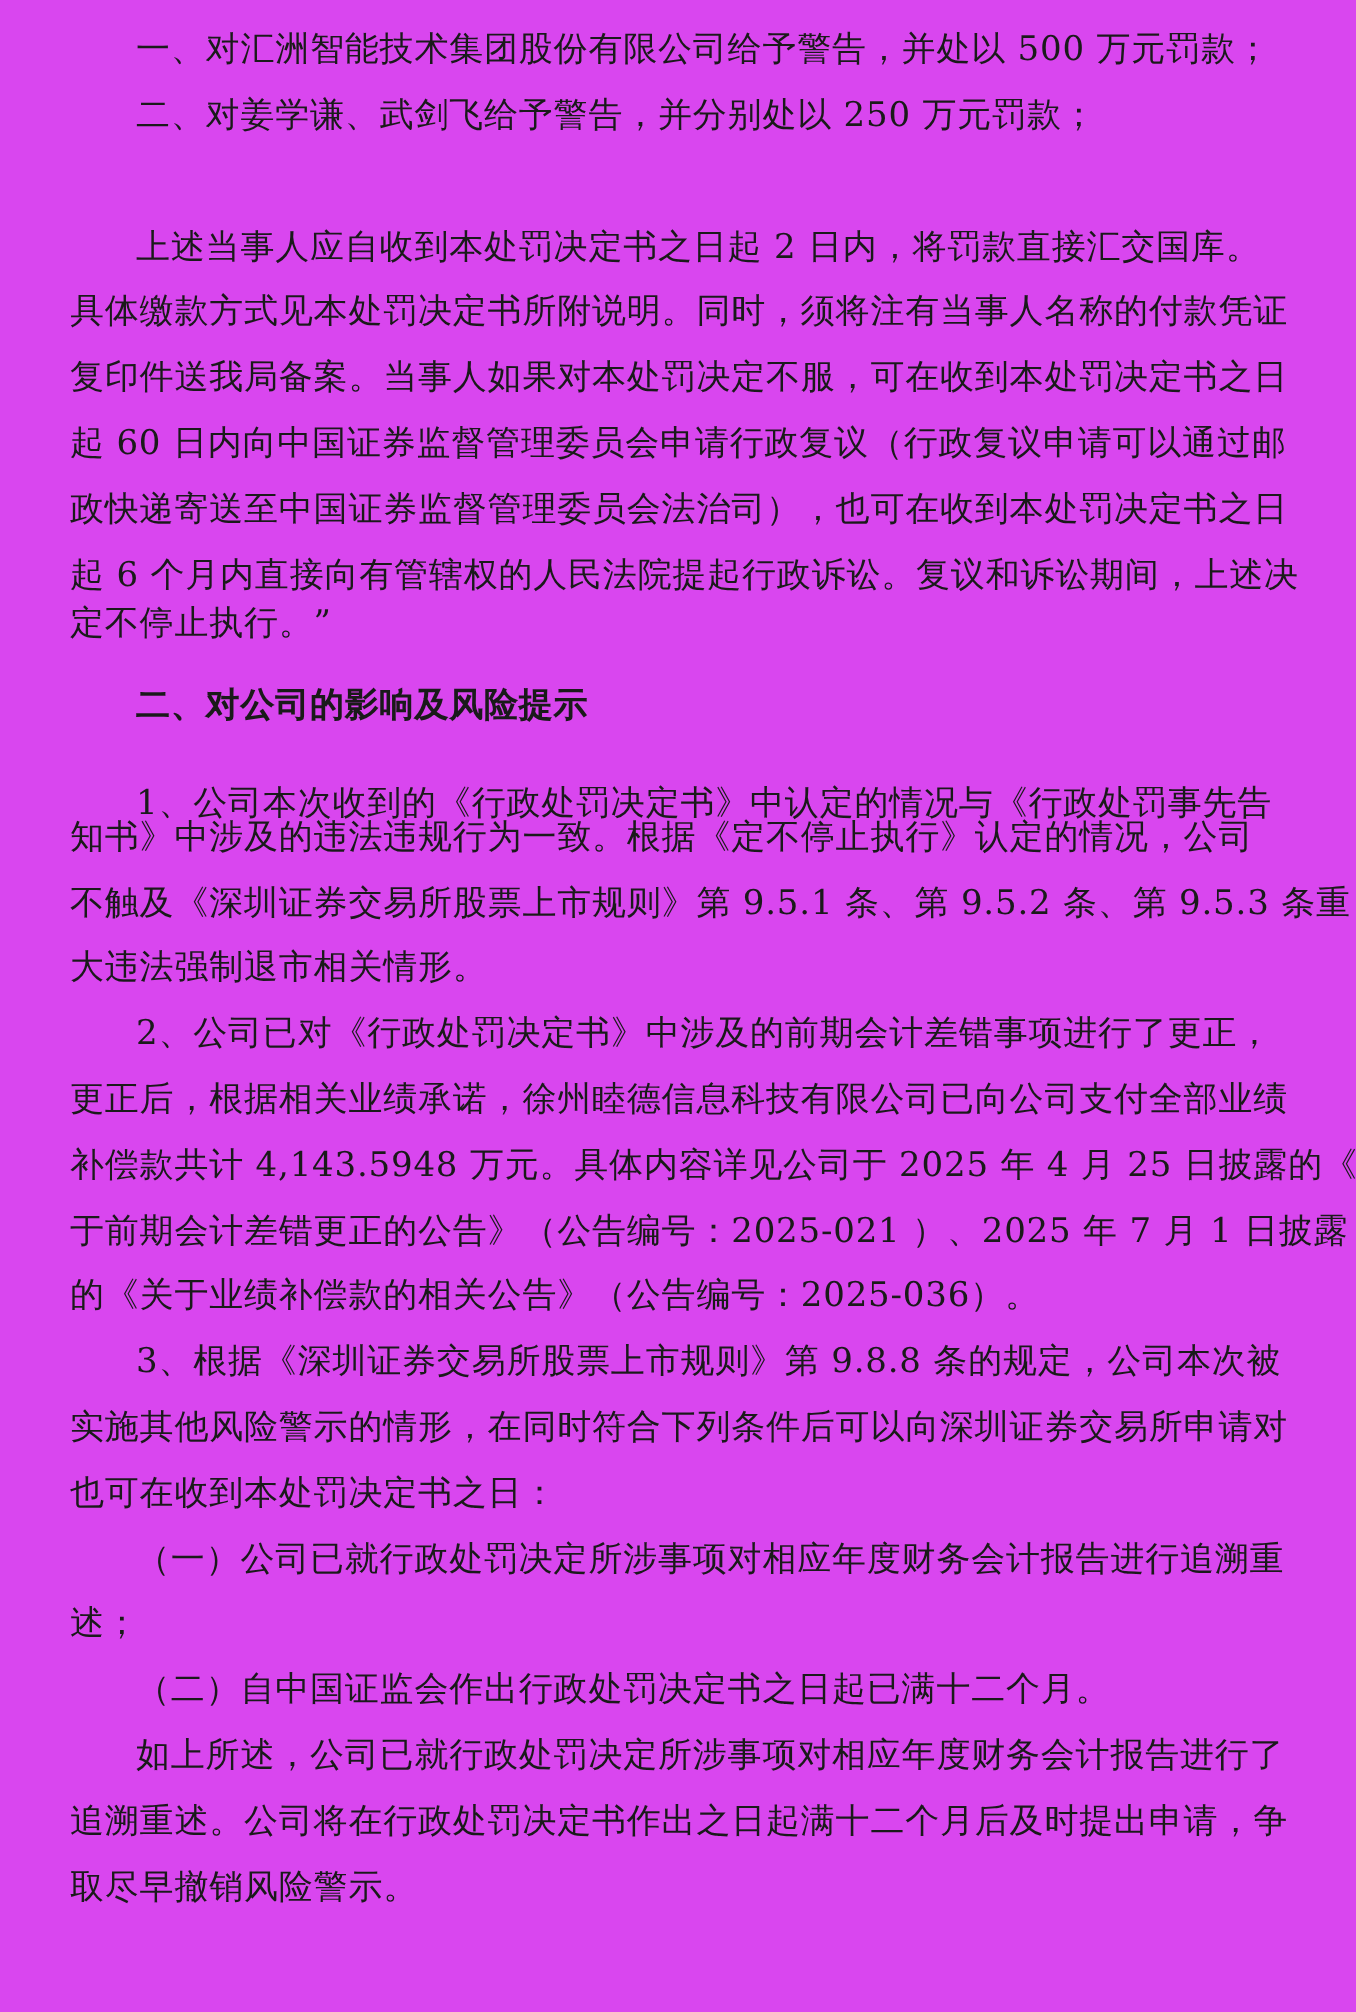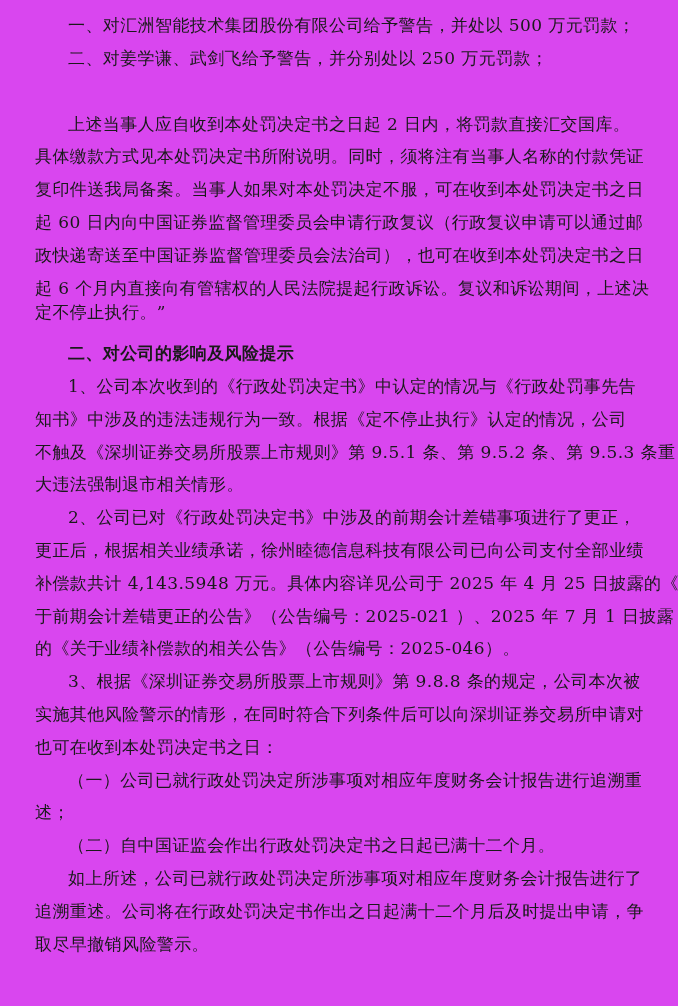--- a/index.html
+++ b/index.html
@@ -27,29 +27,29 @@
   <div class="line indent" style="top:9px">一、对汇洲智能技术集团股份有限公司给予警告，并处以 500 万元罚款；</div>
   <div class="line indent" style="top:42px">二、对姜学谦、武剑飞给予警告，并分别处以 250 万元罚款；</div>
   <div class="line indent" style="top:108px">上述当事人应自收到本处罚决定书之日起 2 日内，将罚款直接汇交国库。</div>
   <div class="line" style="top:173px">复印件送我局备案。当事人如果对本处罚决定不服，可在收到本处罚决定书之日</div>
   <div class="line" style="top:140px">具体缴款方式见本处罚决定书所附说明。同时，须将注有当事人名称的付款凭证</div>
   <div class="line" style="top:206px">起 60 日内向中国证券监督管理委员会申请行政复议（行政复议申请可以通过邮</div>
   <div class="line" style="top:239px">政快递寄送至中国证券监督管理委员会法治司），也可在收到本处罚决定书之日</div>
   <div class="line" style="top:272px">起 6 个月内直接向有管辖权的人民法院提起行政诉讼。复议和诉讼期间，上述决</div>
   <div class="line" style="top:296px">定不停止执行。”</div>
   <div class="line indent bold" style="top:337px">二、对公司的影响及风险提示</div>
-  <div class="line indent" style="top:370px">1、公司本次收到的《行政处罚决定书》中认定的情况与《行政处罚事先告</div>
+  <div class="line indent" style="top:386px">1、公司本次收到的《行政处罚决定书》中认定的情况与《行政处罚事先告</div>
   <div class="line" style="top:403px">知书》中涉及的违法违规行为一致。根据《定不停止执行》认定的情况，公司</div>
   <div class="line" style="top:436px">不触及《深圳证券交易所股票上市规则》第 9.5.1 条、第 9.5.2 条、第 9.5.3 条重</div>
   <div class="line" style="top:468px">大违法强制退市相关情形。</div>
   <div class="line indent" style="top:501px">2、公司已对《行政处罚决定书》中涉及的前期会计差错事项进行了更正，</div>
   <div class="line" style="top:534px">更正后，根据相关业绩承诺，徐州睦德信息科技有限公司已向公司支付全部业绩</div>
   <div class="line" style="top:567px">补偿款共计 4,143.5948 万元。具体内容详见公司于 2025 年 4 月 25 日披露的《关</div>
   <div class="line" style="top:600px">于前期会计差错更正的公告》（公告编号：2025-021 ）、2025 年 7 月 1 日披露</div>
-  <div class="line" style="top:632px">的《关于业绩补偿款的相关公告》（公告编号：2025-046）。</div>
+  <div class="line" style="top:632px">的《关于业绩补偿款的相关公告》（公告编号：2025-036）。</div>
   <div class="line indent" style="top:665px">3、根据《深圳证券交易所股票上市规则》第 9.8.8 条的规定，公司本次被</div>
   <div class="line" style="top:698px">实施其他风险警示的情形，在同时符合下列条件后可以向深圳证券交易所申请对</div>
   <div class="line" style="top:731px">也可在收到本处罚决定书之日：</div>
   <div class="line indent" style="top:764px">（一）公司已就行政处罚决定所涉事项对相应年度财务会计报告进行追溯重</div>
   <div class="line" style="top:796px">述；</div>
   <div class="line indent" style="top:829px">（二）自中国证监会作出行政处罚决定书之日起已满十二个月。</div>
   <div class="line indent" style="top:862px">如上所述，公司已就行政处罚决定所涉事项对相应年度财务会计报告进行了</div>
   <div class="line" style="top:895px">追溯重述。公司将在行政处罚决定书作出之日起满十二个月后及时提出申请，争</div>
   <div class="line" style="top:928px">取尽早撤销风险警示。</div>
 </div>

